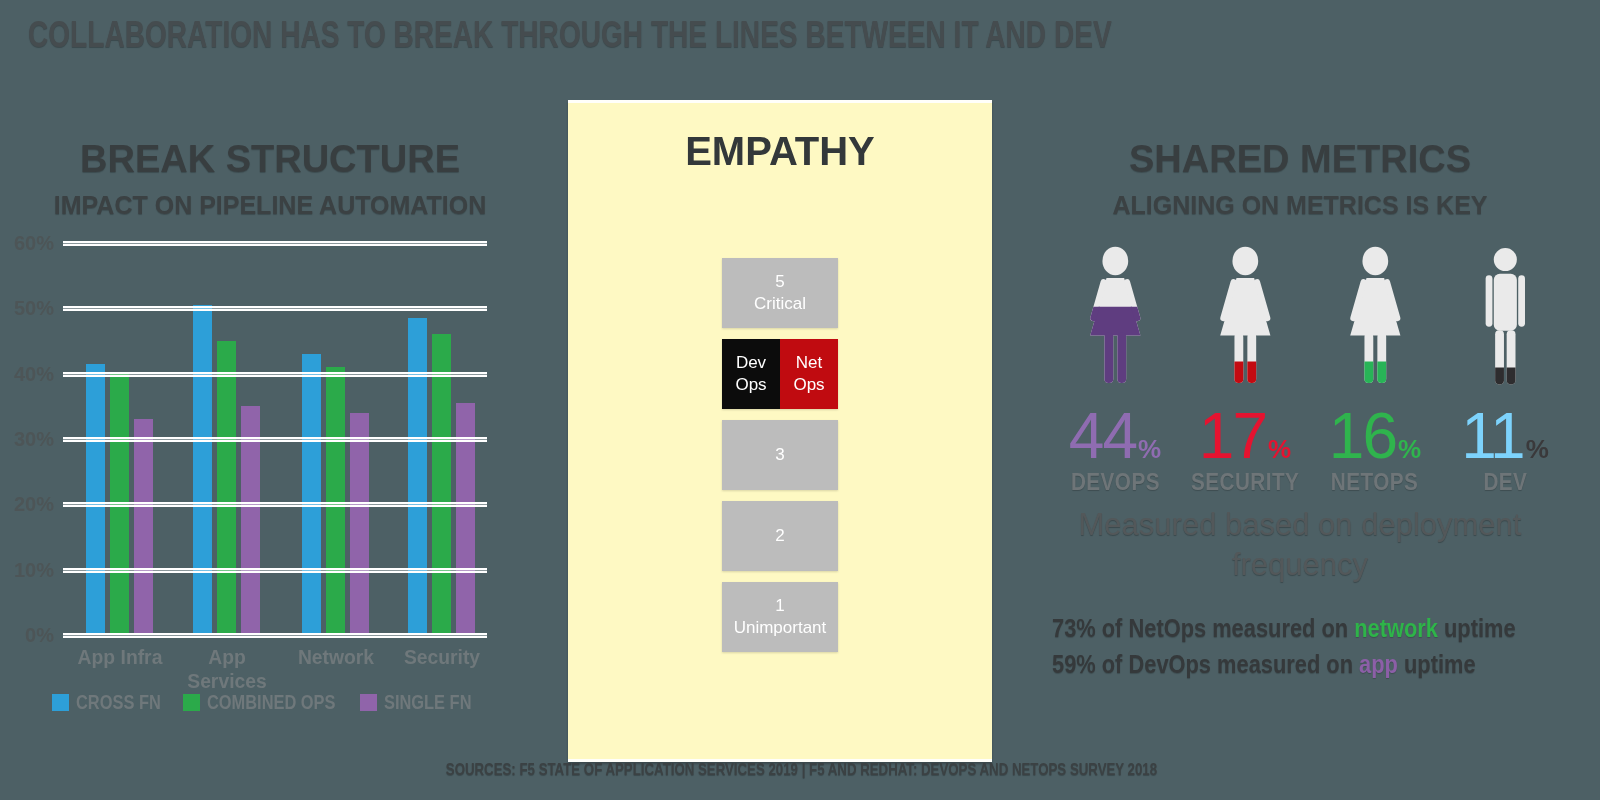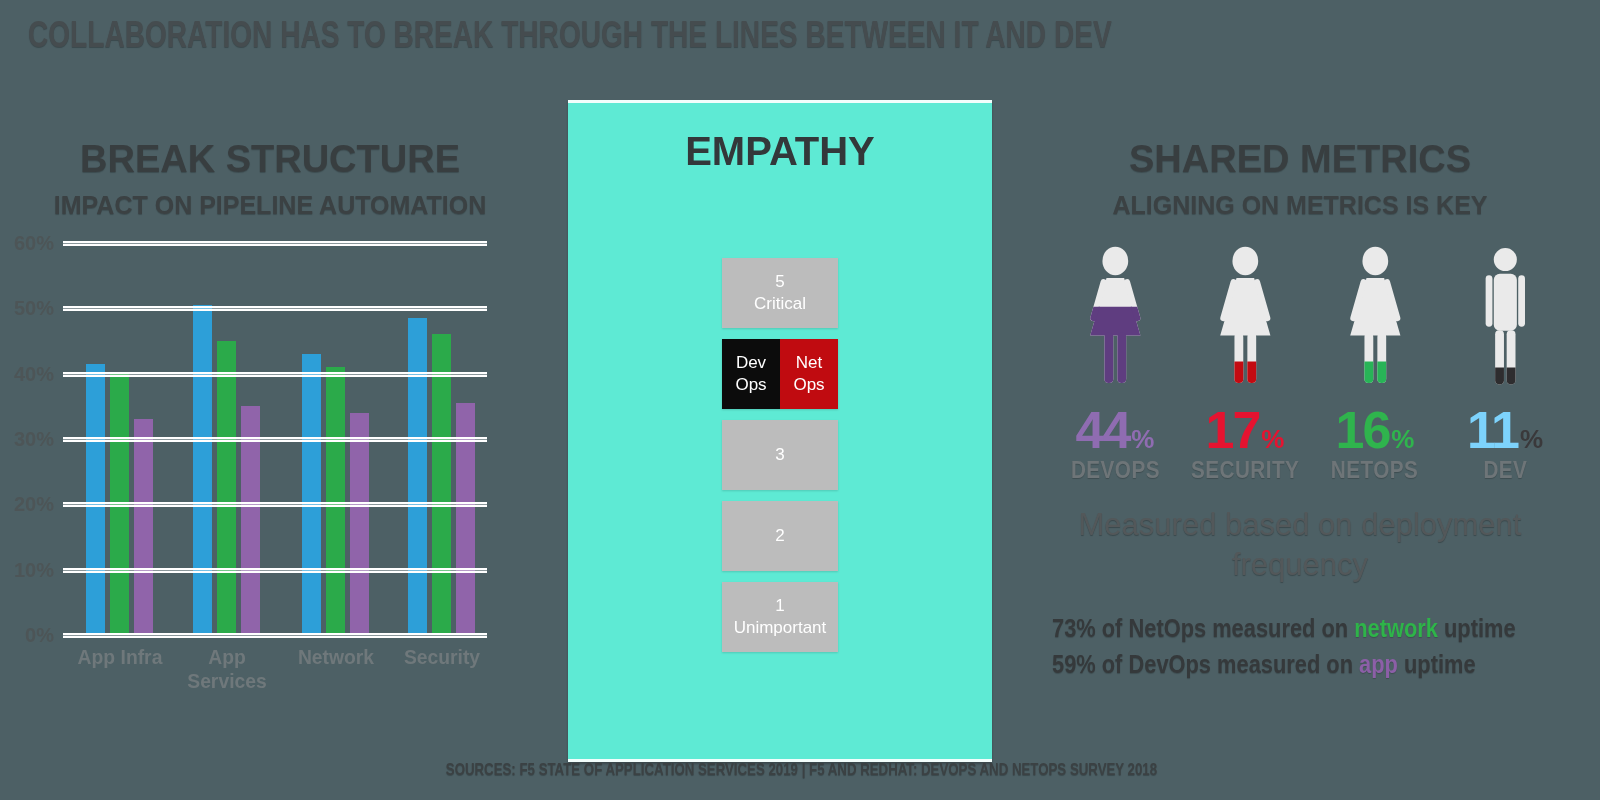--- a/index.html
+++ b/index.html
@@ -49,21 +49,21 @@
   .legend-row{position:absolute;top:458px;left:0;width:492px;height:26px}
   .legend-item{position:absolute;display:flex;align-items:center;gap:7px;top:0}
   .legend-swatch{width:17px;height:17px;flex:0 0 auto}
   .legend-label{
     font-size:20px;font-weight:700;color:#6f787b;white-space:nowrap;
     transform:scaleX(.82);transform-origin:left center;
   }
 
   
   .empathy-panel{
-    left:568px;top:100px;width:424px;height:656px;background:#5eead4;
+    left:568px;top:100px;width:424px;height:656px;background:#fef9c3;
     border-top:3px solid rgba(255,255,255,.92);
     border-bottom:3px solid rgba(255,255,255,.92);
     box-shadow:0 2px 2px rgba(0,0,0,.25);
   }
   .empathy-title{position:absolute;top:26px;left:0;width:100%;text-align:center;
     font-size:40px;font-weight:600;color:#33383a}
   .empathy-subtitle{position:absolute;top:84px;left:0;width:100%;text-align:center;
     font-size:26px;font-weight:600;color:#3a4042}
   .empathy-scale{position:absolute;top:155px;left:0;width:100%}
   .scale-block{
@@ -78,21 +78,21 @@
   .empathy-question{
     position:absolute;top:560px;left:52px;width:320px;text-align:center;
     font-size:15.5px;line-height:23px;color:#3e4345;
   }
 
   
   .people-row{left:1050px;top:246px;width:520px;display:flex}
   .person-col{width:130px;display:flex;flex-direction:column;align-items:center}
   .person-svg{height:152px;display:block}
   .pct{display:flex;align-items:baseline;justify-content:center;margin-top:8px;line-height:.95}
-  .pct .num{font-size:52px;font-weight:700;letter-spacing:-2px}
+  .pct .num{font-size:64px;font-weight:400;letter-spacing:-2px}
   .pct .sym{font-size:26px;font-weight:700;margin-left:2px}
   .plabel{
     margin-top:2px;font-size:23px;font-weight:700;color:#6e7578;
     transform:scaleX(.9);letter-spacing:.5px;text-shadow:0 1px 1px rgba(0,0,0,.2);
   }
   .metrics-note{
     left:1020px;top:505px;width:560px;text-align:center;
     font-size:31px;line-height:40px;color:#53585a;
     text-shadow:0 1px 1px rgba(0,0,0,.25);
   }
@@ -151,20 +151,34 @@
       <div class="ylab" style="top: 129.667px;">40%</div>
       <div class="ylab" style="top: 64.3333px;">50%</div>
       <div class="ylab" style="top: -1px;">60%</div>
     </div>
   <div>
       <div class="xlabel" style="left: 46.5px;">App Infra</div>
       <div class="xlabel" style="left: 153.5px;">App Services</div>
       <div class="xlabel" style="left: 262.5px;">Network</div>
       <div class="xlabel" style="left: 368.5px;">Security</div>
     </div>
+  <div class="legend-row">
+      <div class="legend-item" style="left: 44px;">
+        <span class="legend-swatch" style="background: rgb(45, 159, 216);"></span>
+        <span class="legend-label">CROSS FN</span>
+      </div>
+      <div class="legend-item" style="left: 175px;">
+        <span class="legend-swatch" style="background: rgb(43, 170, 74);"></span>
+        <span class="legend-label">COMBINED OPS</span>
+      </div>
+      <div class="legend-item" style="left: 352px;">
+        <span class="legend-swatch" style="background: rgb(144, 100, 170);"></span>
+        <span class="legend-label">SINGLE FN</span>
+      </div>
+    </div>
 </div>
 
 <div class="abs empathy-panel">
   <div class="empathy-title">EMPATHY</div>
   <div class="empathy-scale">
       <div class="scale-block" style="background: rgb(188, 188, 188);">
         <div>5</div>
         <div>Critical</div>
       </div>
       <div class="scale-block scale-split">

